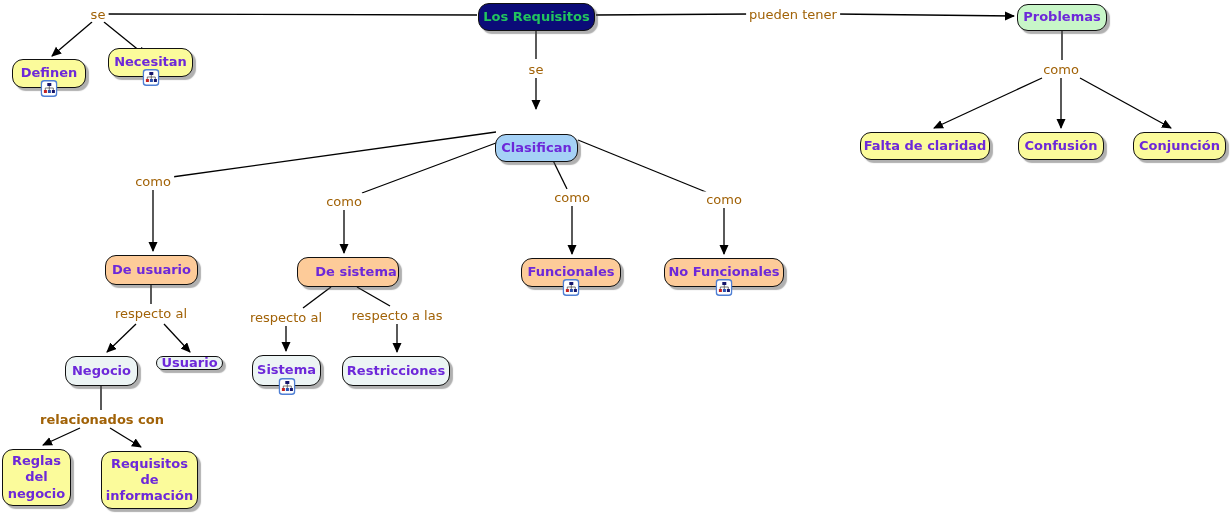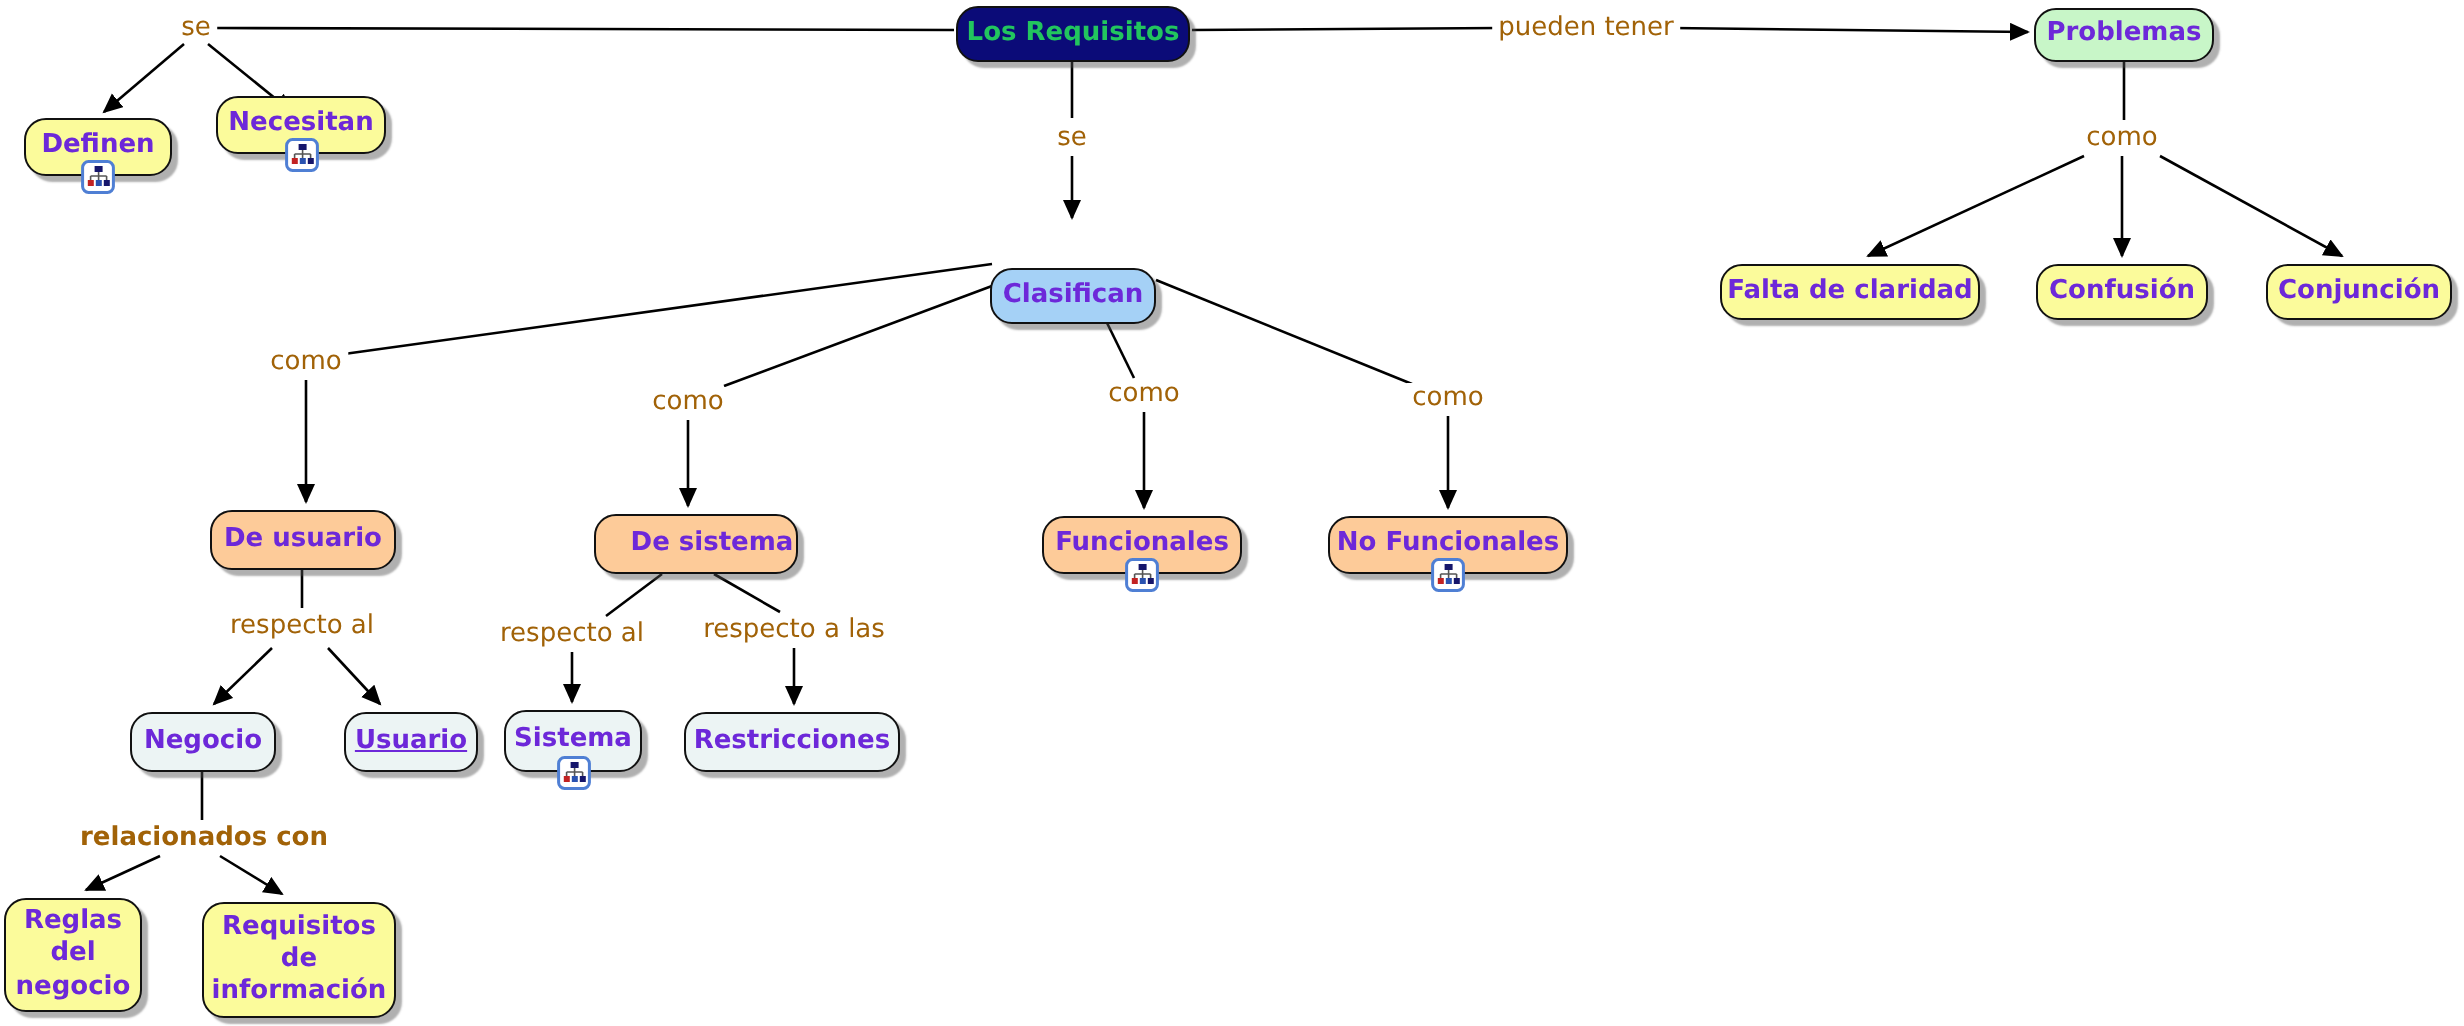--- a/index.html
+++ b/index.html
@@ -117,21 +117,21 @@
           </svg></span></div>
       <div class="node s-orange" style="left: 664px; top: 258px; width: 120px; height: 29px;"><span>No Funcionales</span><span class="cmap-icon" style="top: 20px;"><svg width="17" height="17" viewBox="0 0 17 17">
             <rect x="0.8" y="0.8" width="15.4" height="15.4" rx="3" fill="#ffffff" stroke="#4f7fd4" stroke-width="1.5"></rect>
             <rect x="6.8" y="3" width="4" height="3" fill="#16166b"></rect>
             <path d="M8.8 6v2 M4.8 8h8 M4.8 8v2 M8.8 8v2 M12.8 8v2" stroke="#555" stroke-width="0.8" fill="none"></path>
             <rect x="3.4" y="10" width="3" height="3" fill="#c22222"></rect>
             <rect x="7.4" y="10" width="3" height="3" fill="#2a52b0"></rect>
             <rect x="11.4" y="10" width="3" height="3" fill="#16166b"></rect>
           </svg></span></div>
       <div class="node s-light" style="left: 65px; top: 356px; width: 73px; height: 30px;"><span>Negocio</span></div>
-      <div class="node s-light" style="left: 172px; top: 356px; width: 67px; height: 30px; text-decoration: underline;"><span>Usuario</span></div>
+      <div class="node s-light" style="left: 156px; top: 356px; width: 67px; height: 14px;"><span>Usuario</span></div>
       <div class="node s-light" style="left: 252px; top: 355px; width: 69px; height: 31px;"><span>Sistema</span><span class="cmap-icon" style="top: 22px;"><svg width="17" height="17" viewBox="0 0 17 17">
             <rect x="0.8" y="0.8" width="15.4" height="15.4" rx="3" fill="#ffffff" stroke="#4f7fd4" stroke-width="1.5"></rect>
             <rect x="6.8" y="3" width="4" height="3" fill="#16166b"></rect>
             <path d="M8.8 6v2 M4.8 8h8 M4.8 8v2 M8.8 8v2 M12.8 8v2" stroke="#555" stroke-width="0.8" fill="none"></path>
             <rect x="3.4" y="10" width="3" height="3" fill="#c22222"></rect>
             <rect x="7.4" y="10" width="3" height="3" fill="#2a52b0"></rect>
             <rect x="11.4" y="10" width="3" height="3" fill="#16166b"></rect>
           </svg></span></div>
       <div class="node s-light" style="left: 342px; top: 356px; width: 108px; height: 30px;"><span>Restricciones</span></div>
       <div class="node s-yellow" style="left: 860px; top: 132px; width: 130px; height: 28px;"><span>Falta de claridad</span></div>

